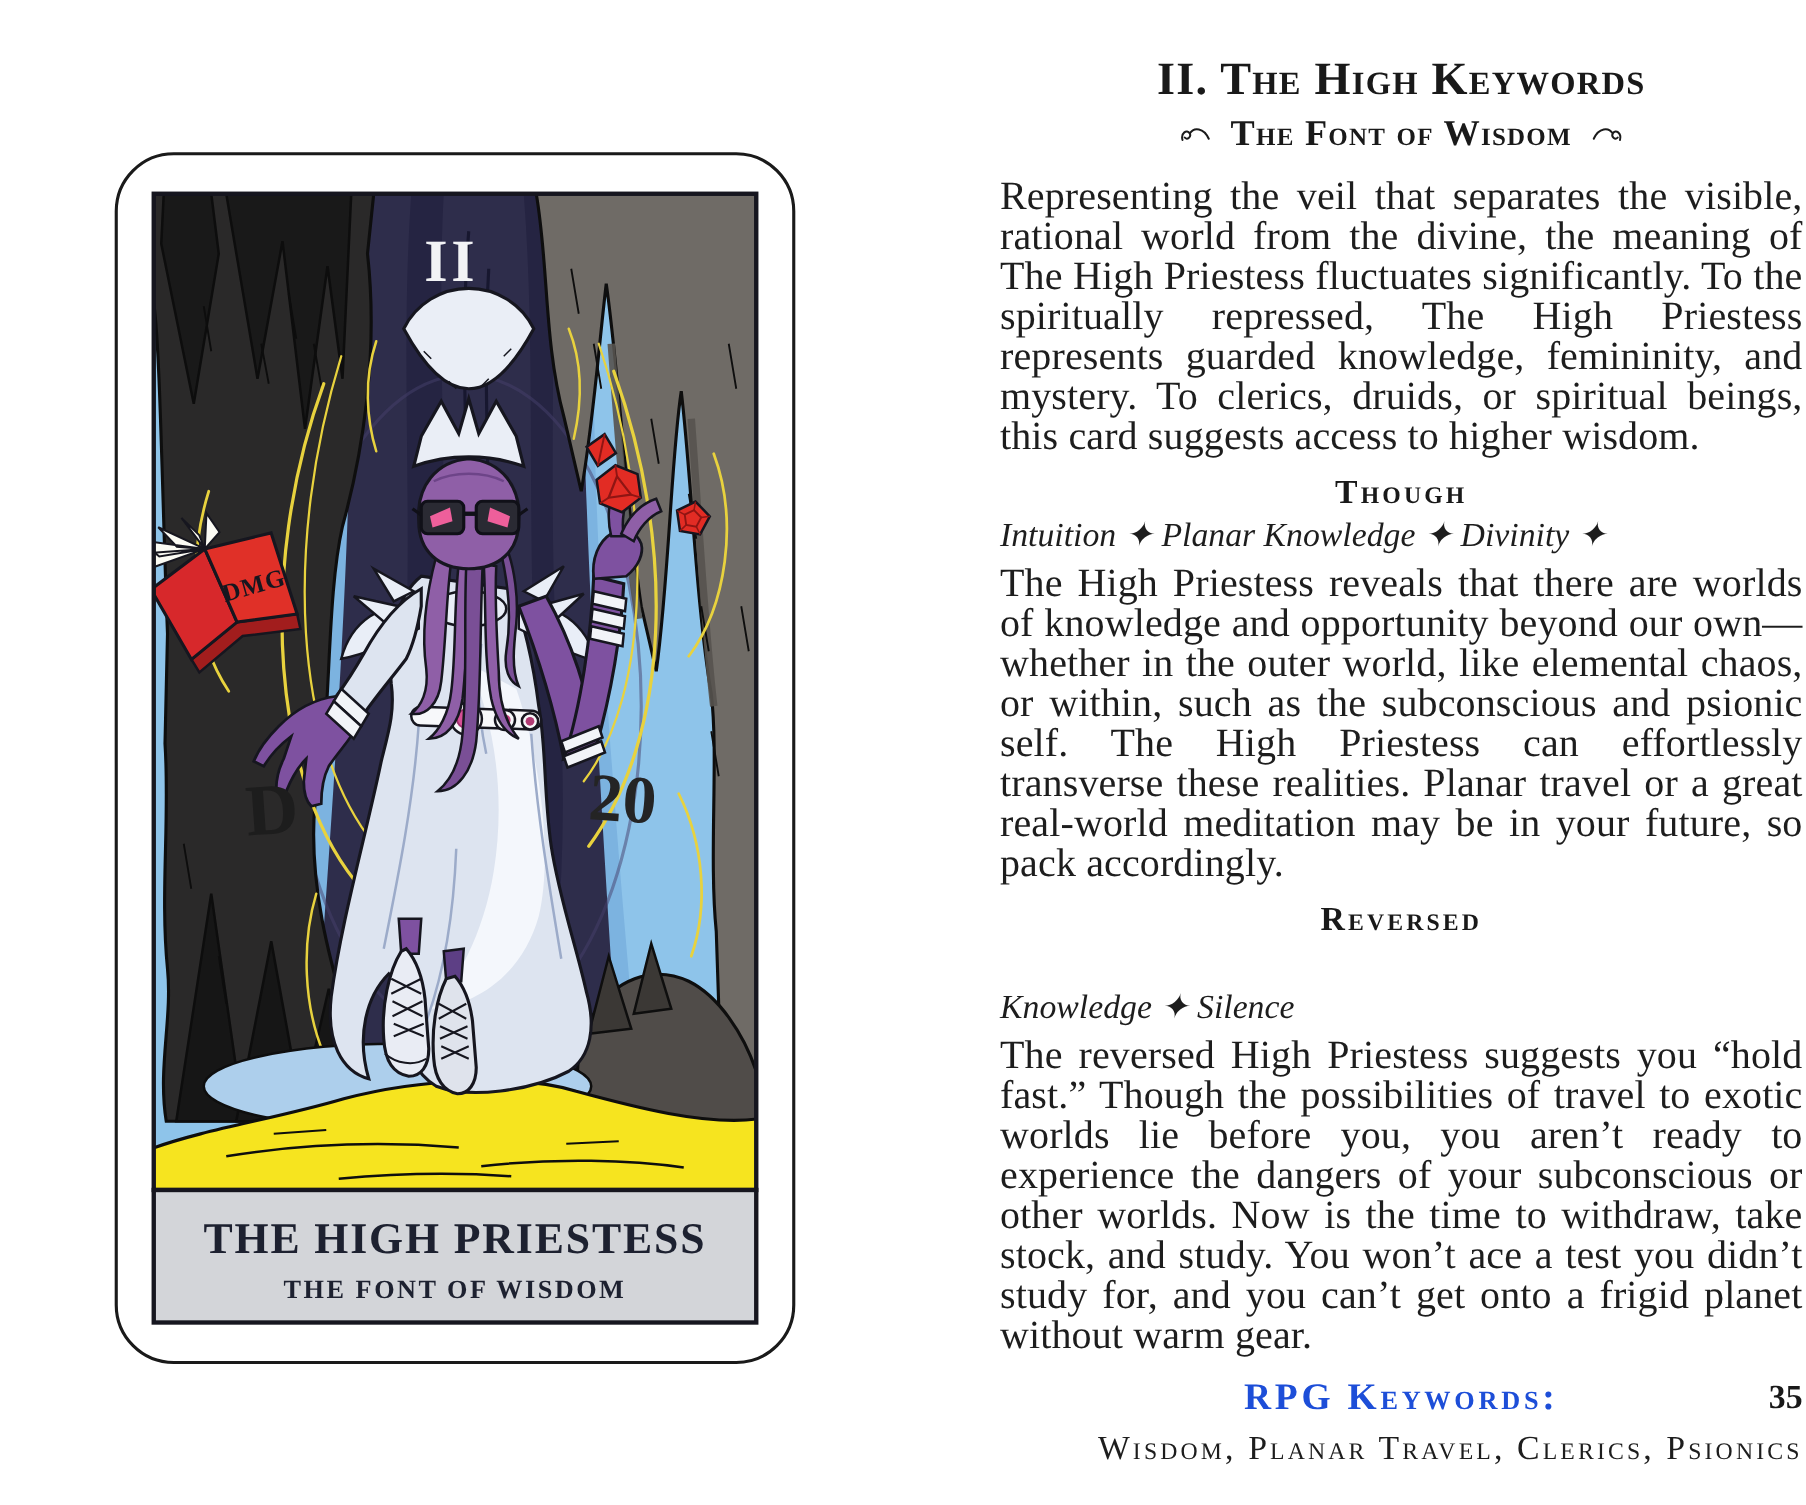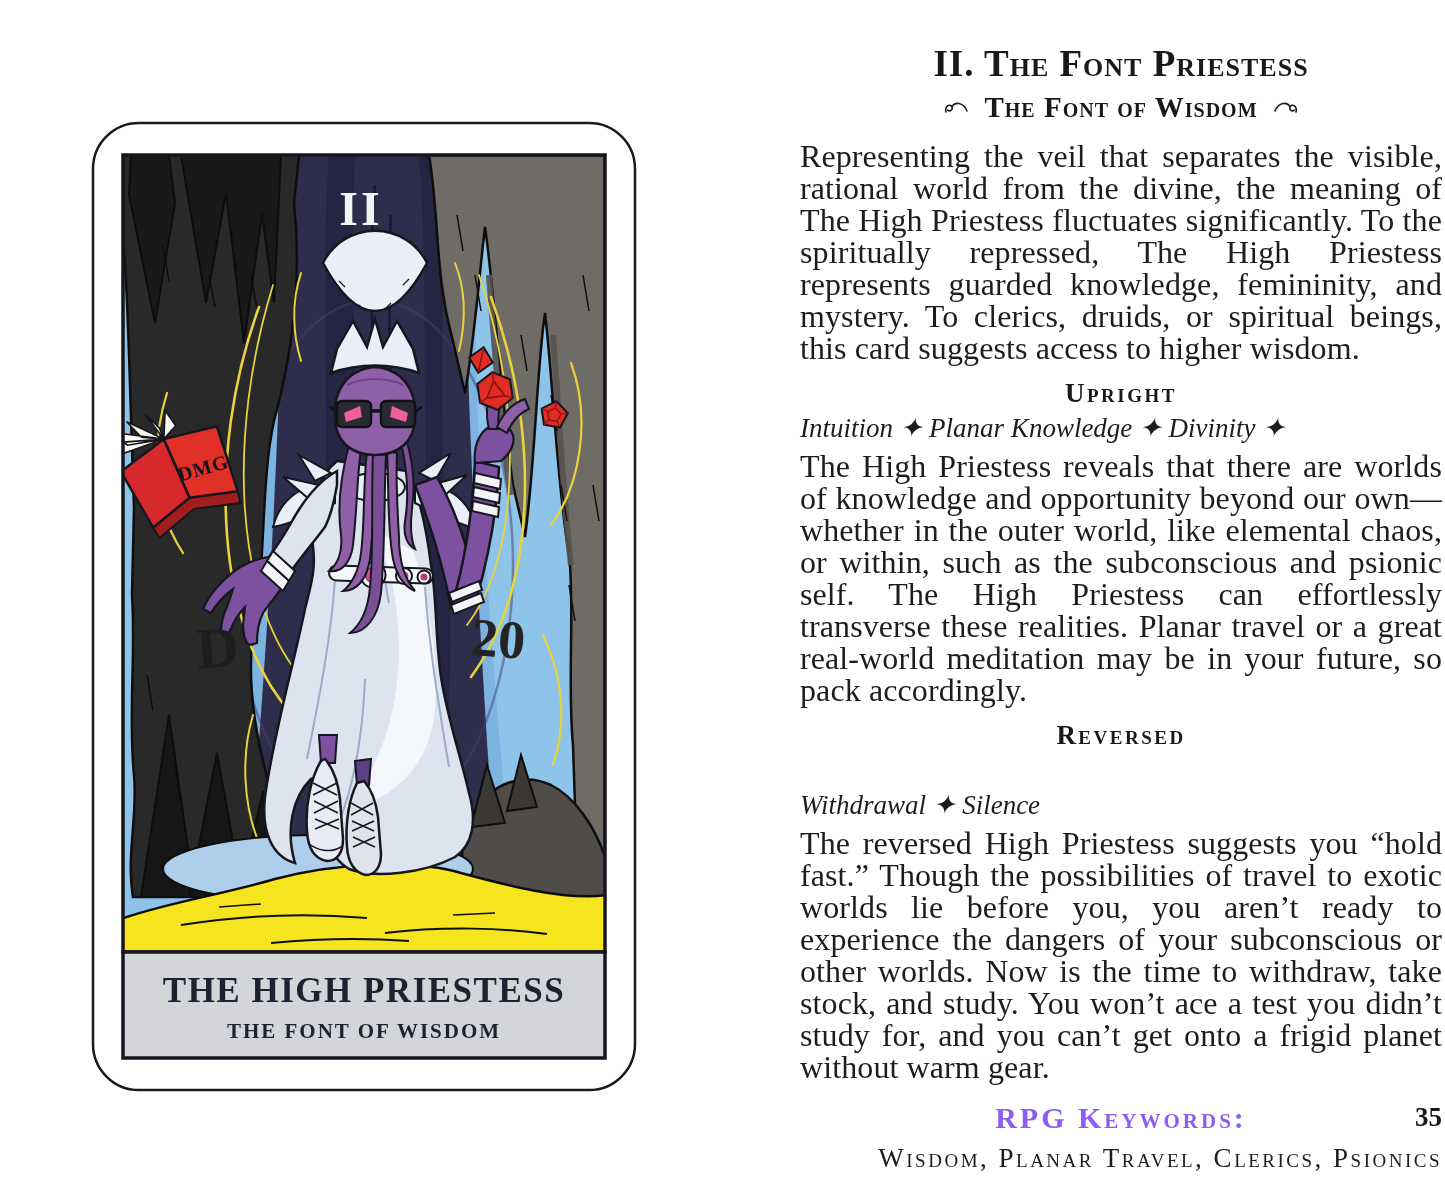--- a/index.html
+++ b/index.html
@@ -35,21 +35,21 @@
   .section-head {
     font-size:27px; font-weight:700; font-variant:small-caps; text-align:center;
     letter-spacing:2.5px; color:#191919; margin-top:14px; margin-bottom:2px;
   }
   .keywords {
     font-size:27px; font-style:italic; text-align:left; line-height:35px;
     color:#1d1d1d; margin-bottom:4px;
   }
   .rpg-head {
     font-size:30px; font-weight:700; font-variant:small-caps; text-align:center;
-    letter-spacing:3px; color:#8b5cf6; margin-top:18px;
+    letter-spacing:3px; color:#1d4ed8; margin-top:18px;
   }
   .rpg-list {
     font-size:27px; font-variant:small-caps; text-align:right;
     letter-spacing:2.5px; color:#1d1d1d; margin-top:8px;
   }
   .page-number {
     position:absolute; left:800px; top:1102px; width:642px; text-align:right;
     font-size:27px; font-weight:700; color:#191919;
   }
 </style>
@@ -231,46 +231,46 @@
     <g>
       <rect x="0" y="797" width="482" height="106" fill="#d3d5d9" stroke="#16161f" stroke-width="3.5"></rect>
       <text x="241" y="847" text-anchor="middle" class="svg-serif" font-size="35" font-weight="bold" fill="#1d2130" letter-spacing="1.5">THE HIGH PRIESTESS</text>
       <text x="241" y="883" text-anchor="middle" class="svg-serif" font-size="21" font-weight="bold" fill="#1d2130" letter-spacing="2">THE FONT OF WISDOM</text>
     </g>
   </g>
 </svg>
 </div>
 
 <div class="text-col">
-  <div class="page-heading">II. The Font Priestess</div>
+  <div class="page-heading">II. The High Keywords</div>
   <div class="sub-heading-row">
     <span class="flourish">
       <svg viewBox="0 0 26 18" width="26" height="18">
           <path d="M2,13 C0.5,7.5 5.5,4 7.8,7.8 C9.3,10.6 5.5,13.4 3.8,11 M7.8,7.8 C11,2.5 19,3 23,12" fill="none" stroke="#1b1b1b" stroke-width="1.6" stroke-linecap="round"></path>
         </svg>
     </span>
     <span class="sub-heading">The Font of Wisdom</span>
     <span class="flourish flip">
       <svg viewBox="0 0 26 18" width="26" height="18">
           <path d="M2,13 C0.5,7.5 5.5,4 7.8,7.8 C9.3,10.6 5.5,13.4 3.8,11 M7.8,7.8 C11,2.5 19,3 23,12" fill="none" stroke="#1b1b1b" stroke-width="1.6" stroke-linecap="round"></path>
         </svg>
     </span>
   </div>
   <p class="body-par">Representing the veil that separates the visible, rational world from the divine, the meaning of The High Priestess fluctuates significantly. To the spiritually repressed, The High Priestess represents guarded knowledge, femininity, and mystery. To clerics, druids, or spiritual beings, this card suggests access to higher wisdom.</p>
 
-  <div class="section-head">Upright</div>
+  <div class="section-head">Though</div>
   <div class="keywords">
     <span>Intuition ✦ Planar Knowledge ✦ Divinity ✦</span><br>
   </div>
   <p class="body-par">The High Priestess reveals that there are worlds of knowledge and opportunity beyond our own—whether in the outer world, like elemental chaos, or within, such as the subconscious and psionic self. The High Priestess can effortlessly transverse these realities. Planar travel or a great real-world meditation may be in your future, so pack accordingly.</p>
 
   <div class="section-head">Reversed</div>
   <div class="keywords">
     <br>
-    <span>Withdrawal ✦ Silence</span>
+    <span>Knowledge ✦ Silence</span>
   </div>
   <p class="body-par">The reversed High Priestess suggests you “hold fast.” Though the possibilities of travel to exotic worlds lie before you, you aren’t ready to experience the dangers of your subconscious or other worlds. Now is the time to withdraw, take stock, and study. You won’t ace a test you didn’t study for, and you can’t get onto a frigid planet without warm gear.</p>
 
   <div class="rpg-head">RPG Keywords:</div>
   <div class="rpg-list">Wisdom, Planar Travel, Clerics, Psionics</div>
 </div>
 
 <div class="page-number">35</div>
 
 </body></html>

